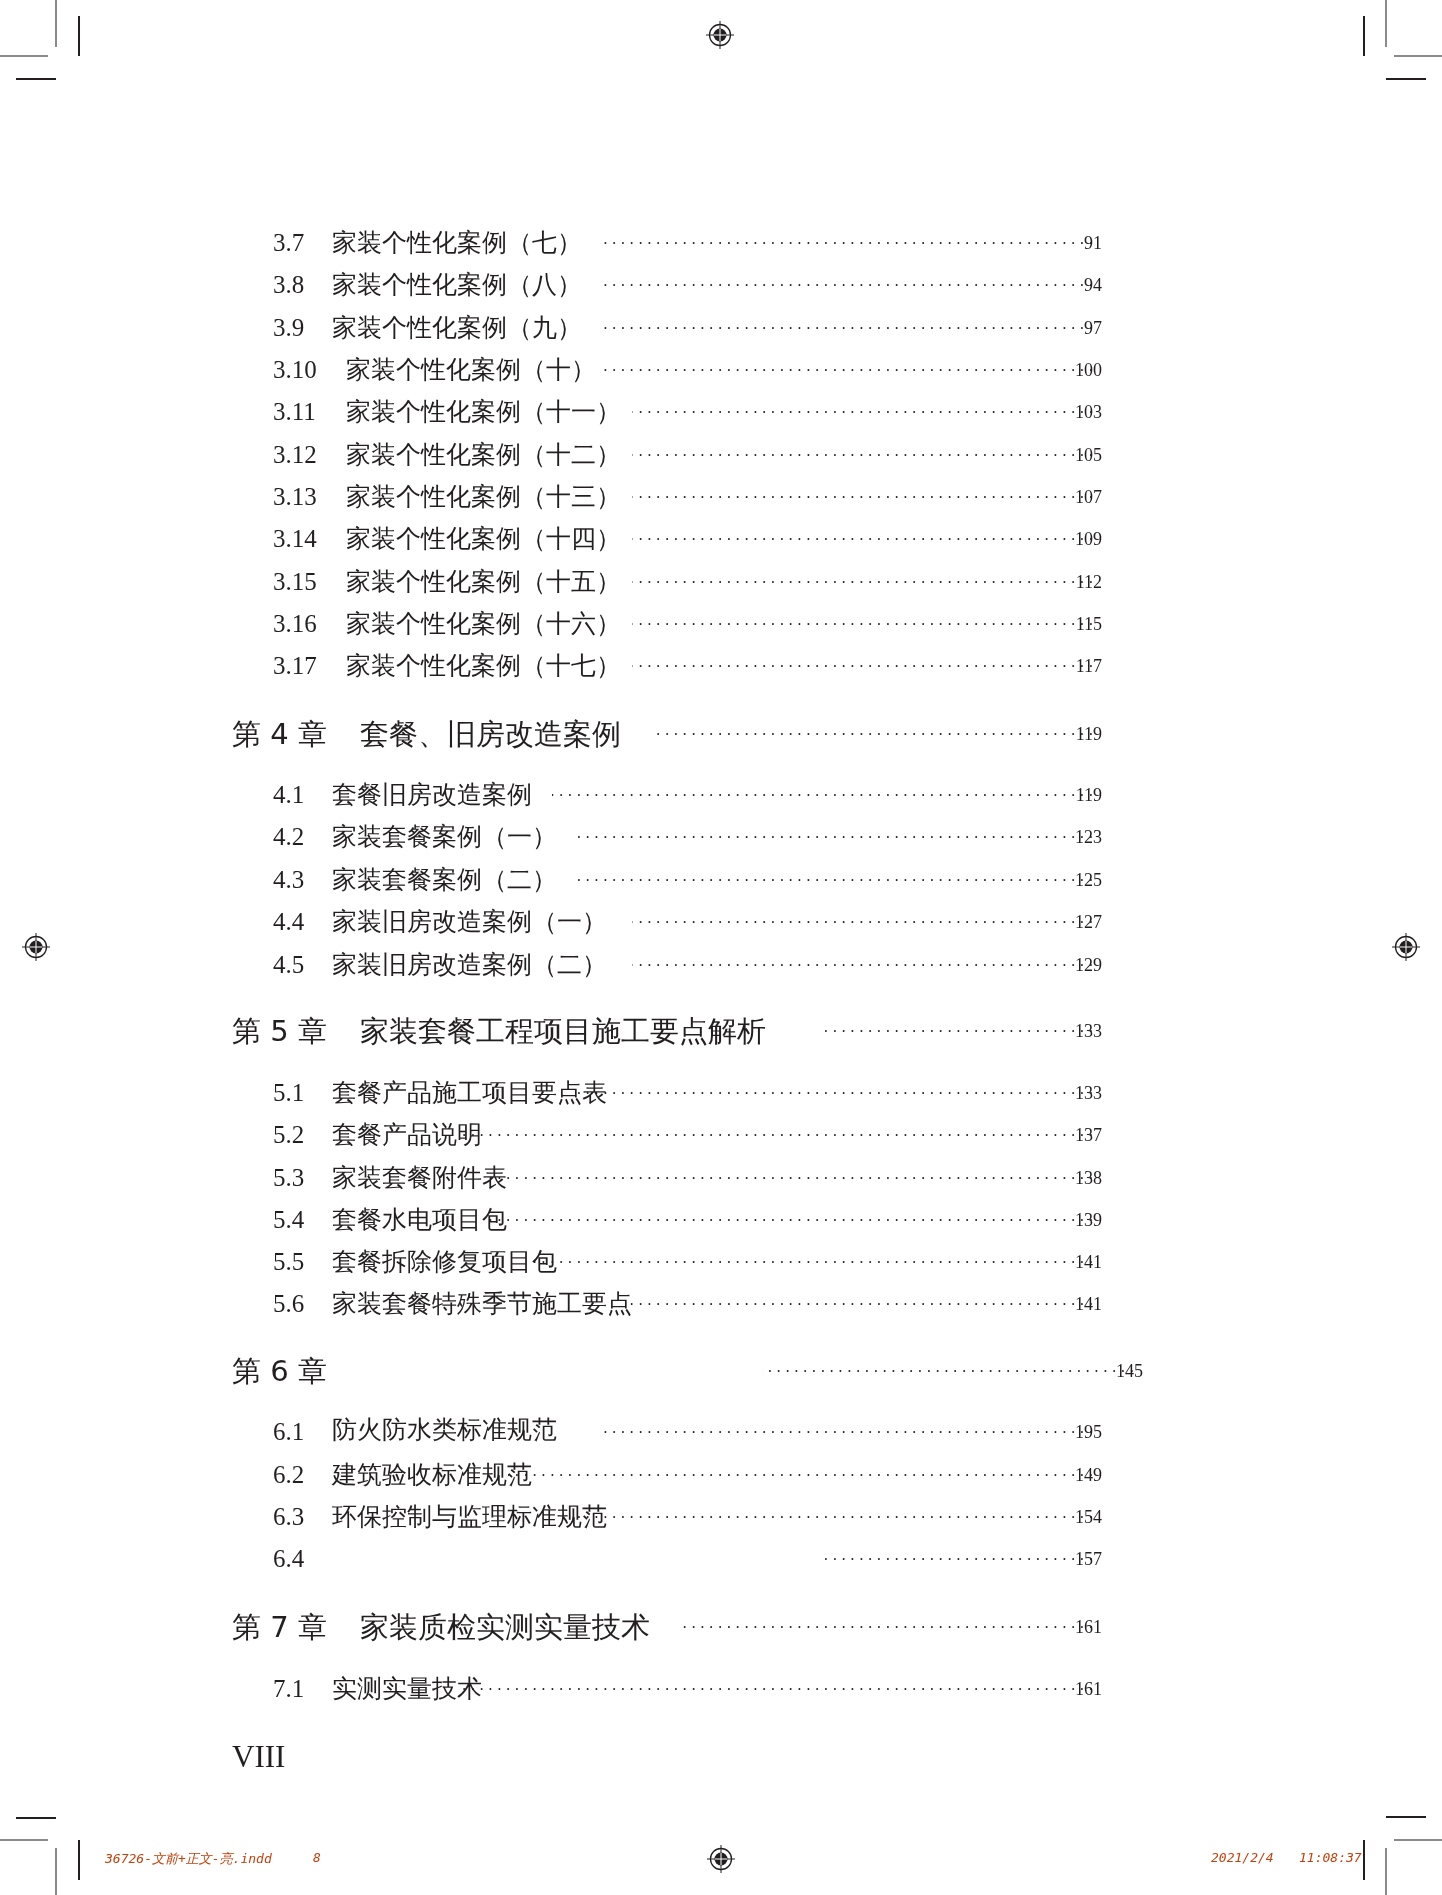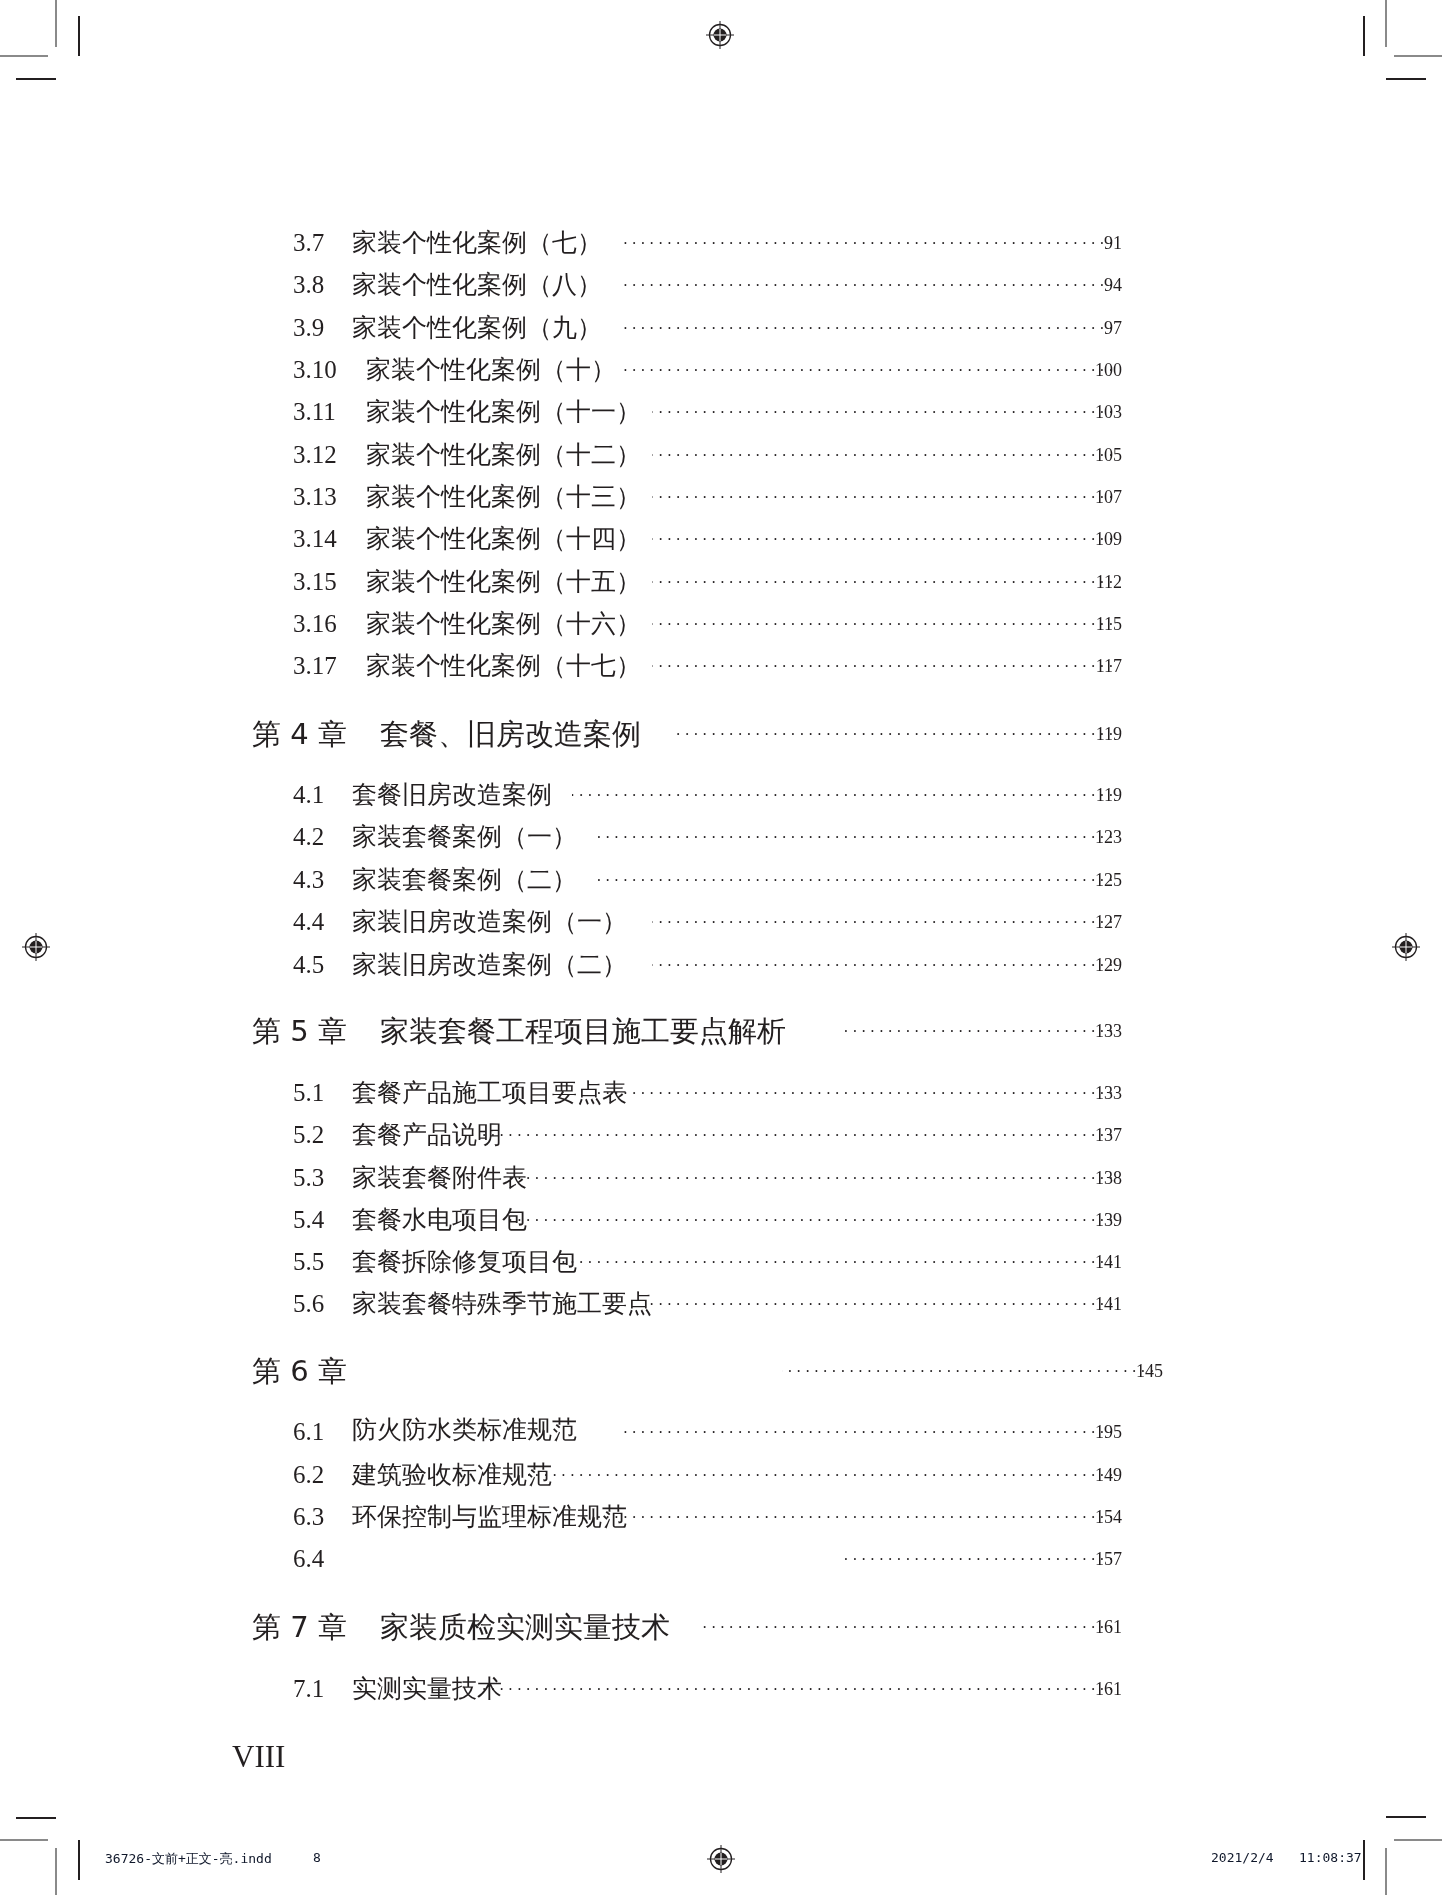--- a/index.html
+++ b/index.html
@@ -1,35 +1,35 @@
 <!DOCTYPE html>
 <html><head>
 <meta charset="utf-8">
 <style>
   html, body { margin: 0; padding: 0; background: #ffffff; }
   body { width: 1442px; height: 1895px; position: relative; overflow: hidden;
          font-family: "Liberation Serif", "DejaVu Serif", serif; color: #231f20; }
   .mark { position: absolute; background: #231f20; }
   .mark.gray { background: #8a8a8a; }
   .reg { position: absolute; width: 30px; height: 30px; }
-  .toc-row { position: absolute; left: 0; width: 1334px; height: 36px; margin-left: 20px; }
+  .toc-row { position: absolute; left: 0; width: 1334px; height: 36px; }
   .toc-row .num { position: absolute; left: 273px; top: 0; font-size: 25px; line-height: 36px; white-space: nowrap; }
   .toc-row .title { position: absolute; top: 0; font-size: 25px; line-height: 36px; white-space: nowrap;
                     font-family: "DejaVu Serif", "Liberation Serif", serif; }
   .toc-row .leader { position: absolute; top: 0; height: 36px; overflow: hidden; right: 237px;
                      font-size: 16px; line-height: 38px; letter-spacing: 3.5px; color: #231f20; white-space: nowrap; text-align: right; direction: rtl; }
   .toc-row .page { position: absolute; right: 232px; top: 0; font-size: 18px; line-height: 36px; text-align: right; width: 60px; }
   .chapter .label { position: absolute; left: 232px; top: 0; font-size: 29px; line-height: 38px; white-space: nowrap;
                     font-family: "DejaVu Sans", "Liberation Sans", sans-serif; }
   .chapter .title { font-size: 29px; line-height: 38px;
                     font-family: "DejaVu Sans", "Liberation Sans", sans-serif; }
   .chapter .leader { line-height: 40px; }
   .chapter .page { line-height: 38px; }
   .folio { position: absolute; left: 232px; top: 1738px; font-size: 31px; line-height: 38px; }
-  .slug { position: absolute; font-family: "DejaVu Sans Mono", "Liberation Mono", monospace; font-size: 13px; color: #0f172a; white-space: pre; }
+  .slug { position: absolute; font-family: "DejaVu Sans Mono", "Liberation Mono", monospace; font-size: 13px; color: #c2410c; white-space: pre; font-style: italic; }
 </style>
 </head>
 <body>
 
 <div class="mark gray" style="left:55px;top:0;width:2px;height:47px;"></div>
 <div class="mark" style="left:78px;top:16px;width:1.5px;height:40px;"></div>
 <div class="mark gray" style="left:0;top:55px;width:48px;height:2px;"></div>
 <div class="mark" style="left:16px;top:78px;width:40px;height:1.5px;"></div>
 
 <div class="mark" style="left:1363px;top:16px;width:1.5px;height:40px;"></div>

